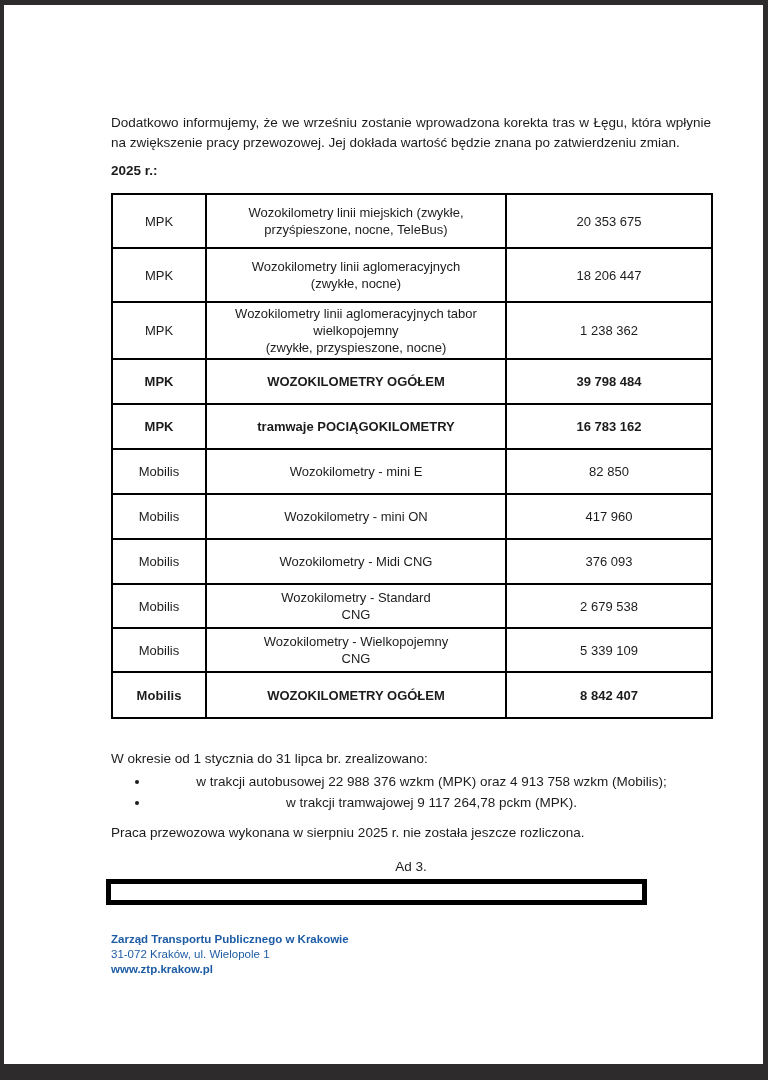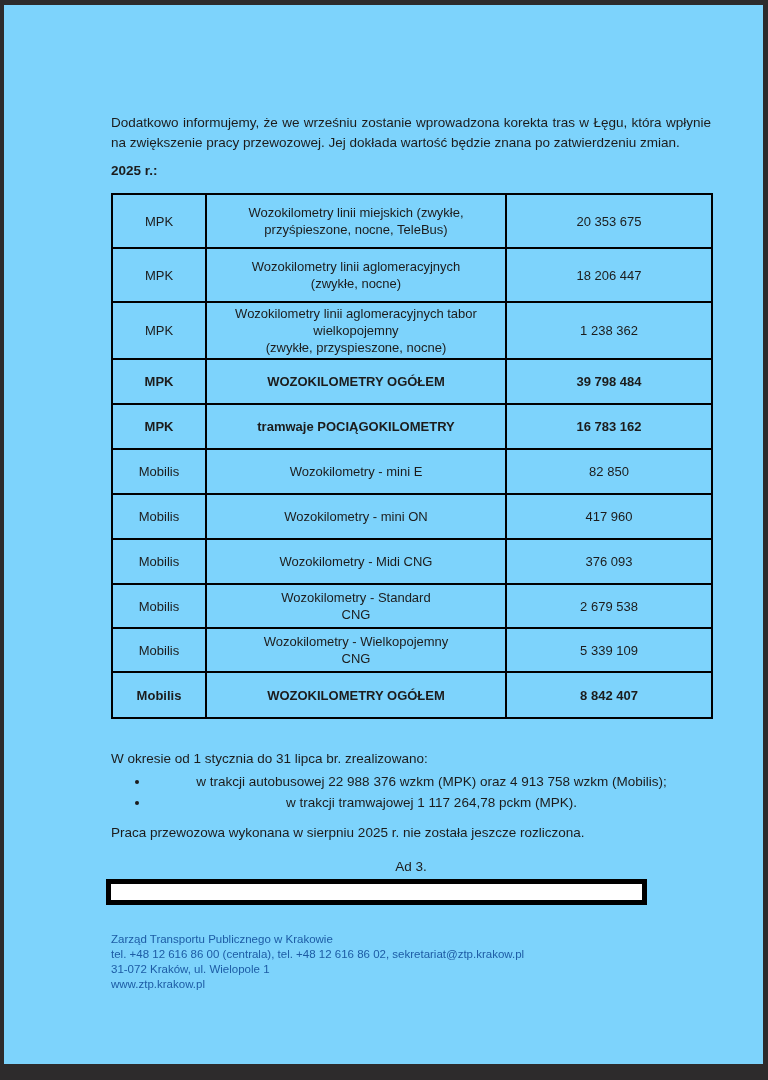--- a/index.html
+++ b/index.html
@@ -5,21 +5,21 @@
   html,body { margin:0; padding:0; }
   body {
     width:768px; height:1080px;
     background:#2d2b2c;
     position:relative;
     font-family:"Liberation Sans", sans-serif;
   }
   .page {
     position:absolute; left:4px; top:5px;
     width:759px; height:1059px;
-    background:#7dd3fc;
+    background:#ffffff;
     overflow:hidden;
   }
   .content {
     padding:108px 52px 0 107px;
     color:#1c1c1c;
   }
   .intro {
     margin:0;
     font-size:13.5px; line-height:20px;
     text-align:justify;
@@ -61,21 +61,21 @@
     margin-left:-5px;
     width:531px; height:16px;
     border:5px solid #000000;
     background:#ffffff;
   }
   .footer {
     margin-top:27px;
     font-size:11.5px; line-height:15px;
     color:#1d5ca5;
   }
-  .footer .bold { font-weight:normal; }
+  .footer .bold { font-weight:bold; }
 </style>
 </head>
 <body>
 
 <div class="page">
   <div class="content">
 
     <p class="intro">Dodatkowo informujemy, że we wrześniu zostanie wprowadzona korekta tras w Łęgu, która wpłynie na zwiększenie pracy przewozowej. Jej dokłada wartość będzie znana po zatwierdzeniu zmian.</p>
 
     <p class="year-heading">2025 r.:</p>
@@ -148,30 +148,29 @@
           <td class="desc-cell">WOZOKILOMETRY OGÓŁEM</td>
           <td>8 842 407</td>
         </tr>
       </tbody>
     </table>
 
     <p class="period-intro">W okresie od 1 stycznia do 31 lipca br. zrealizowano:</p>
 
     <ul class="bullets">
       <li>w trakcji autobusowej 22 988 376 wzkm (MPK) oraz 4 913 758 wzkm (Mobilis);</li>
-      <li>w trakcji tramwajowej 1 117 264,78 pckm (MPK).</li>
+      <li>w trakcji tramwajowej 9 117 264,78 pckm (MPK).</li>
     </ul>
 
     <p class="note">Praca przewozowa wykonana w sierpniu 2025 r. nie została jeszcze rozliczona.</p>
 
     <p class="ad3">Ad 3.</p>
 
     <div class="redaction-box"></div>
 
     <div class="footer">
       <div class="bold">Zarząd Transportu Publicznego w Krakowie</div>
-      <div>tel. +48 12 616 86 00 (centrala), tel. +48 12 616 86 02, sekretariat@ztp.krakow.pl</div>
       <div>31-072 Kraków, ul. Wielopole 1</div>
       <div class="bold">www.ztp.krakow.pl</div>
     </div>
 
   </div>
 </div>
 
 </body></html>

